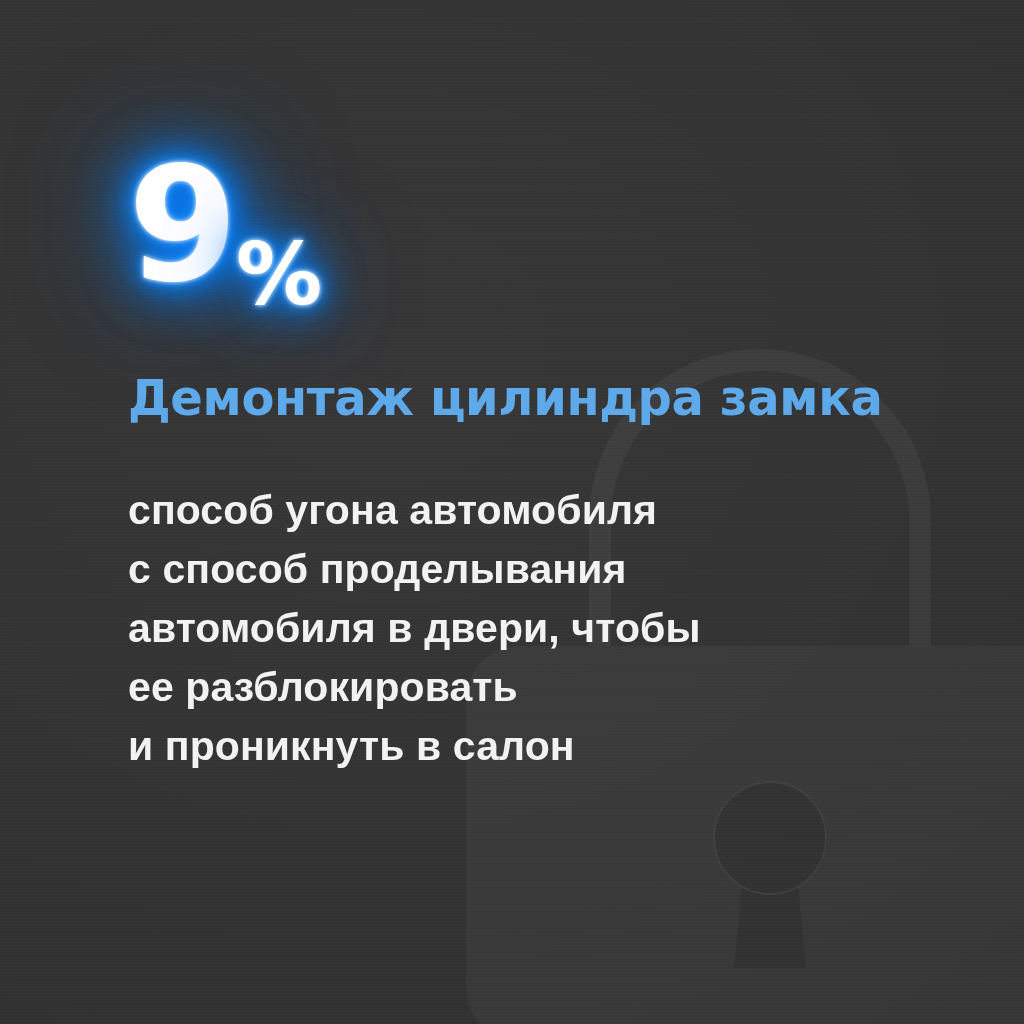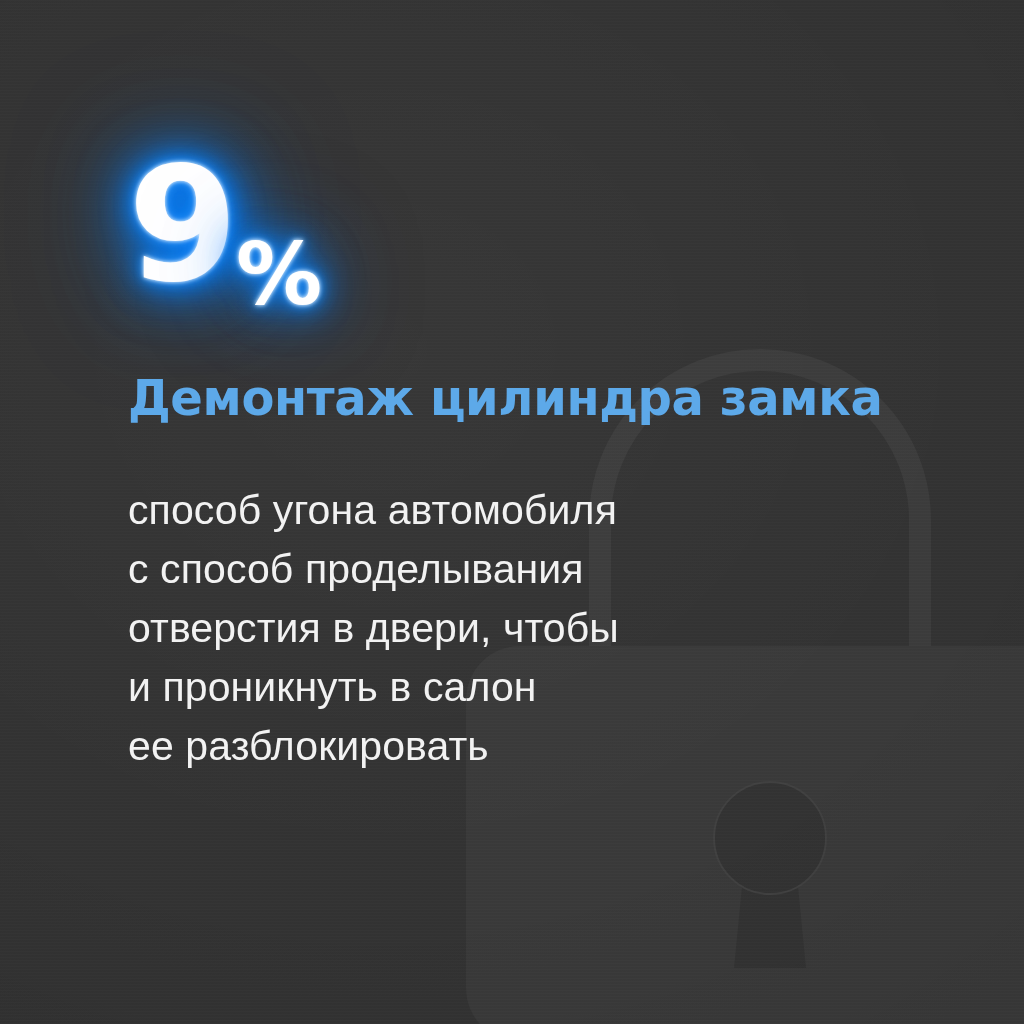--- a/index.html
+++ b/index.html
@@ -123,21 +123,21 @@
     transform: scaleX(0.96);
     transform-origin: left center;
   }
 
   
   #body-copy {
     position: absolute;
     left: 128px;
     top: 481px;
     font-size: 41px;
-    font-weight: 400;
+    font-weight: 700;
     color: #f2f2f2;
     line-height: 59px;
     letter-spacing: 0.1px;
   }
 
   #body-copy .line {
     display: block;
     white-space: nowrap;
   }
 </style>
@@ -177,19 +177,19 @@
     <div id="stat-block">
       <span id="stat-number">9</span>
       <span id="stat-unit">%</span>
     </div>
 
     <div id="heading">Демонтаж цилиндра замка</div>
 
     <div id="body-copy">
       <span class="line">способ угона автомобиля</span>
       <span class="line">с способ проделывания</span>
-      <span class="line">отверстия в двери, чтобы</span>
+      <span class="line">автомобиля в двери, чтобы</span>
+      <span class="line">ее разблокировать</span>
       <span class="line">и проникнуть в салон</span>
-      <span class="line">ее разблокировать</span>
     </div>
 
   </div>
 </div>
 
 </body></html>

